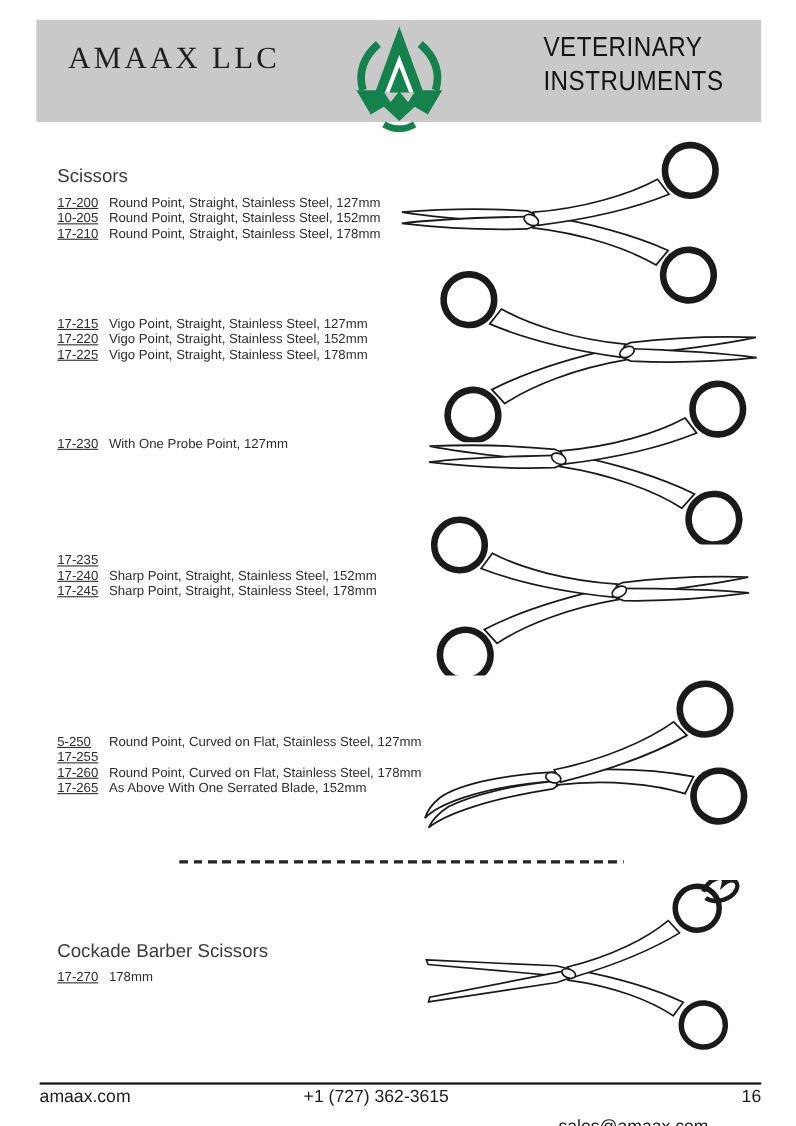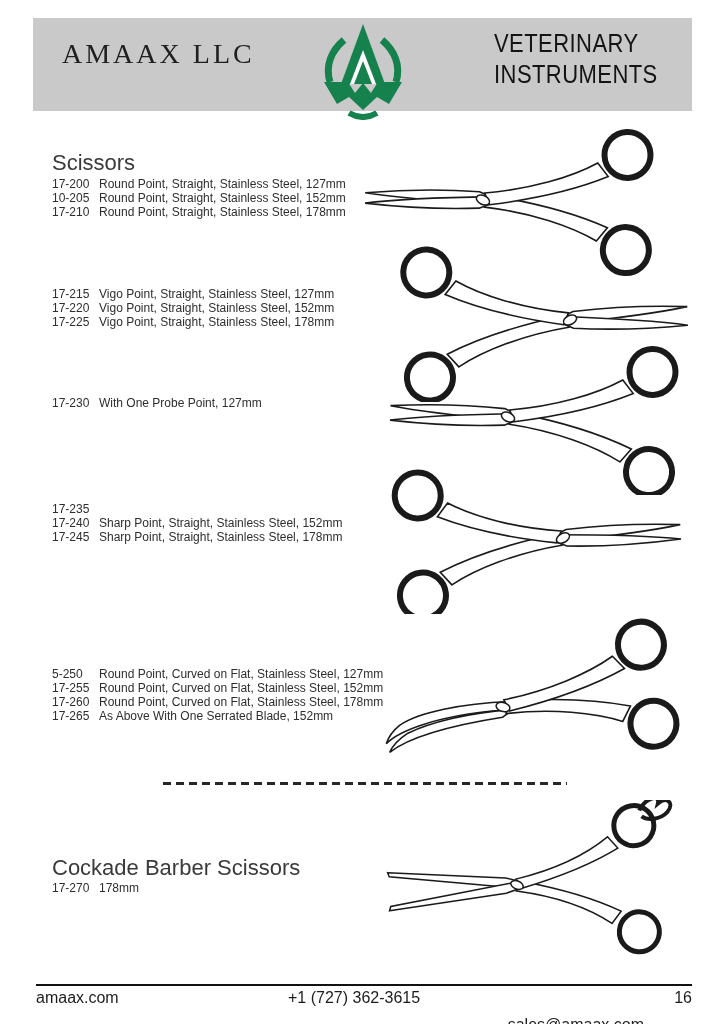--- a/index.html
+++ b/index.html
@@ -6,31 +6,31 @@
   .page{position:relative;width:724px;height:1024px;background:#ffffff;overflow:hidden;
         font-family:"Liberation Sans",sans-serif;color:#2b2b2b;}
   
   .header-bar{position:absolute;left:33px;top:18px;width:659px;height:93px;background:#c9c9c9;}
   .company{position:absolute;left:62px;top:38px;font-family:"Liberation Serif",serif;
            font-size:28px;letter-spacing:3px;color:#1f1f1f;}
   .brandtext{position:absolute;left:494px;top:28px;font-size:25px;line-height:31px;
              color:#141414;letter-spacing:.5px;transform:scaleX(.88);transform-origin:left top;}
   .logo{position:absolute;left:318px;top:20px;}
   
-  .heading{position:absolute;left:52px;font-size:22px;color:#3a3a3a;text-align:right;}
+  .heading{position:absolute;left:52px;font-size:17px;color:#3a3a3a;text-align:right;}
   .grp{position:absolute;left:52px;}
   .row{display:flex;height:14px;font-size:12px;color:#2e2e2e;white-space:nowrap;}
-  .code{width:47px;flex:none;}
+  .code{width:47px;flex:none;text-decoration:underline;}
   
   .dash-divider{position:absolute;left:163px;top:782px;width:404px;height:3px;
     background:repeating-linear-gradient(90deg,#262626 0 8px,transparent 8px 13px);}
   
   .footer-rule{position:absolute;left:36px;top:984px;width:656px;height:2px;background:#111;}
   .ft{position:absolute;top:989px;font-size:16px;color:#1c1c1c;white-space:nowrap;}
-  .ft-site{left:36px;} .ft-phone{left:288px;text-align:center;} .ft-mail{right:80px;margin-top:27px;} .ft-page{right:32px;}
+  .ft-site{left:36px;} .ft-phone{left:276px;text-align:center;} .ft-mail{right:80px;margin-top:27px;} .ft-page{right:32px;}
   
   .illus{position:absolute;}
 </style>
 </head>
 <body>
 
 <div class="page">
 
   <svg width="0" height="0" style="position:absolute" aria-hidden="true">
     <defs>
@@ -116,21 +116,20 @@
     </div>
   </div>
 
   <div class="grp" style="top:667px">
     <div class="row">
       <span class="code">5-250</span>
       <span class="desc">Round Point, Curved on Flat, Stainless Steel, 127mm</span>
     </div>
     <div class="row">
       <span class="code">17-255</span>
-      <span class="desc">Round Point, Curved on Flat, Stainless Steel, 152mm</span>
     </div>
     <div class="row">
       <span class="code">17-260</span>
       <span class="desc">Round Point, Curved on Flat, Stainless Steel, 178mm</span>
     </div>
     <div class="row">
       <span class="code">17-265</span>
       <span class="desc">As Above With One Serrated Blade, 152mm</span>
     </div>
   </div>

